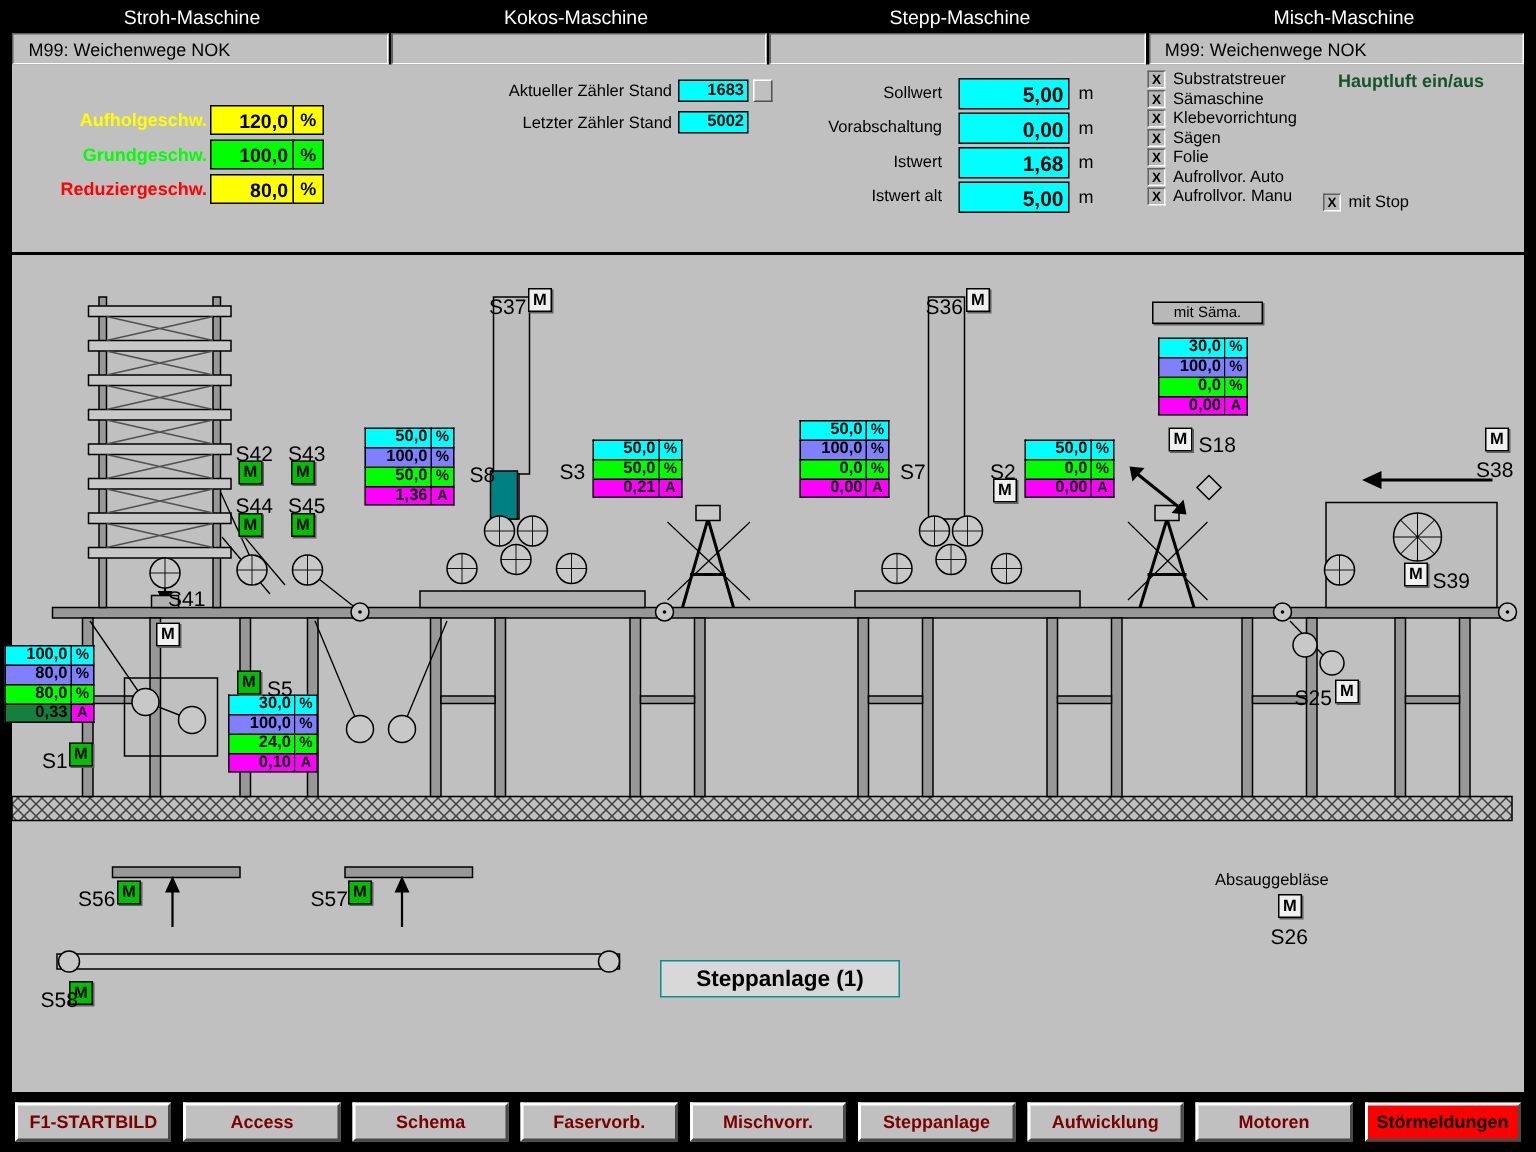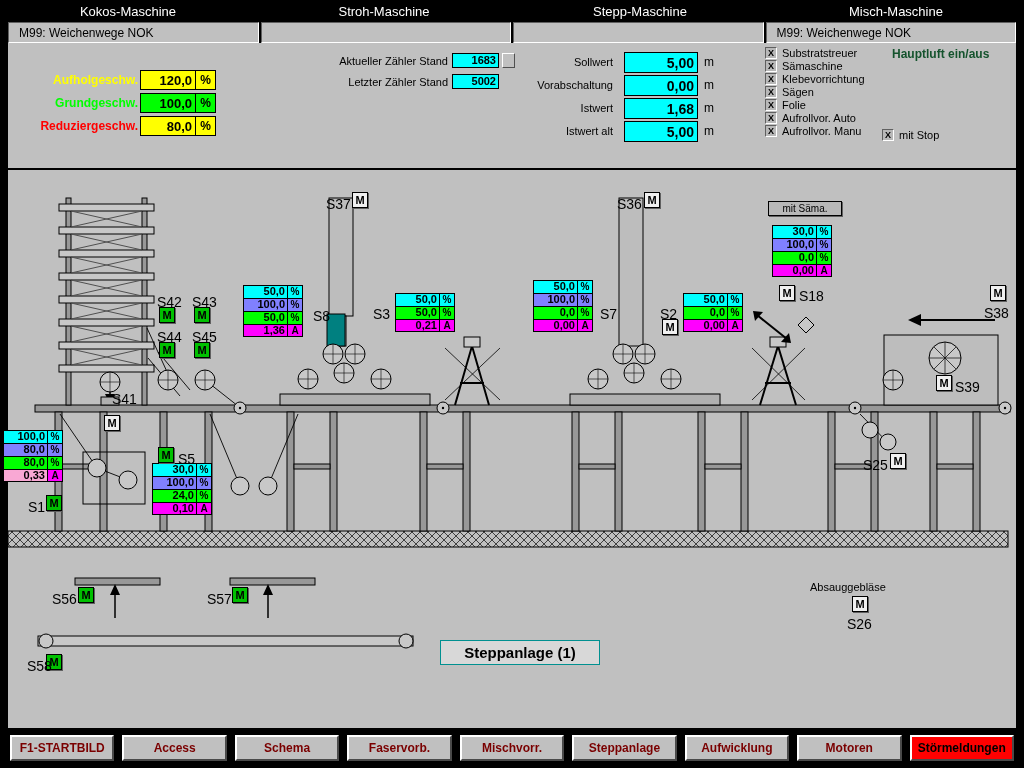--- a/index.html
+++ b/index.html
@@ -21,21 +21,21 @@
   .speed-row { position:absolute; left:0; height:21px; width:230px; }
   .speed-label { position:absolute; left:10px; width:120px; top:3px; text-align:right; font-weight:bold; font-size:12px; }
   .speed-value { position:absolute; left:132px; width:56px; height:20px; border:1px solid #000; font-weight:bold; font-size:13px; text-align:right; padding:2px 3px 0 0; cursor:pointer; }
   .speed-unit  { position:absolute; left:187px; width:21px; height:20px; border:1px solid #000; font-weight:bold; font-size:12px; text-align:center; padding-top:2px; }
 
   .counter-row { position:absolute; left:0; height:17px; width:520px; }
   .counter-label { position:absolute; left:260px; width:180px; top:2px; text-align:right; font-size:11px; }
   .counter-value { position:absolute; left:444px; width:47px; height:15px; background:#00ffff; border:1px solid #000; font-size:11px; font-weight:bold; text-align:right; padding-right:2px; }
   .counter-btn { position:absolute; left:494px; top:0; width:13px; height:15px; background:#c0c0c0; border:1px solid; border-color:#fff #505050 #505050 #fff; cursor:pointer; }
 
-  .measure-row { position:absolute; left:0; height:22px; width:740px; }
+  .measure-row { position:absolute; left:15px; height:22px; width:740px; }
   .measure-label { position:absolute; left:470px; width:135px; top:4px; text-align:right; font-size:11px; }
   .measure-value { position:absolute; left:616px; width:74px; height:21px; background:#00ffff; border:1px solid #000; font-size:14px; font-weight:bold; text-align:right; padding:2px 3px 0 0; }
   .measure-unit { position:absolute; left:696px; top:3px; font-size:12px; }
 
   .opt-row { position:absolute; left:757px; height:13px; }
   .chk { position:absolute; left:0; top:0; width:12px; height:12px; background:#b8b8b8; border:1px solid; border-color:#606060 #fff #fff #606060; font-size:9px; font-weight:bold; text-align:center; line-height:11px; cursor:pointer; }
   .opt-label { position:absolute; left:17px; top:0; font-size:11px; white-space:nowrap; }
   .hauptluft { position:absolute; left:884px; top:4px; font-weight:bold; font-size:12px; white-space:nowrap; cursor:pointer; }
 
   
@@ -59,22 +59,22 @@
   
   .toolbar { position:absolute; top:728px; left:0; width:1024px; height:40px; background:#000; display:flex; align-items:center; padding:0 10px; gap:8px; }
   .tb { flex:1; height:26px; background:#c0c0c0; color:#7a0000; font-weight:bold; font-size:12px; font-family:"Liberation Sans", sans-serif; border:2px solid; border-color:#ffffff #4a4a4a #4a4a4a #ffffff; box-shadow:0 0 0 1px #000; cursor:pointer; white-space:nowrap; overflow:hidden; }
 </style>
 </head>
 <body>
 
 <div class="screen">
 
   <div class="tabs-row">
+    <div class="tab">Stroh-Maschine</div>
     <div class="tab">Kokos-Maschine</div>
-    <div class="tab">Stroh-Maschine</div>
     <div class="tab">Stepp-Maschine</div>
     <div class="tab">Misch-Maschine</div>
   </div>
 
   <div class="status-row">
     <div class="status-box">M99: Weichenwege NOK</div>
     <div class="status-box"></div>
     <div class="status-box"></div>
     <div class="status-box">M99: Weichenwege NOK</div>
   </div>
@@ -327,21 +327,21 @@
         </div>
         <div class="stack-row">
           <span class="sv" style="background: rgb(128, 128, 255);">80,0</span>
           <span class="su" style="background: rgb(128, 128, 255);">%</span>
         </div>
         <div class="stack-row">
           <span class="sv" style="background: rgb(0, 255, 0);">80,0</span>
           <span class="su" style="background: rgb(0, 255, 0);">%</span>
         </div>
         <div class="stack-row">
-          <span class="sv" style="background: #f9a8d4;">0,33</span>
+          <span class="sv" style="background: #15803d;">0,33</span>
           <span class="su" style="background: rgb(255, 0, 255);">A</span>
         </div>
       </div>
       <div class="stack" style="left: 152px; top: 295px;">
         <div class="stack-row">
           <span class="sv" style="background: rgb(0, 255, 255);">30,0</span>
           <span class="su" style="background: rgb(0, 255, 255);">%</span>
         </div>
         <div class="stack-row">
           <span class="sv" style="background: rgb(128, 128, 255);">100,0</span>

